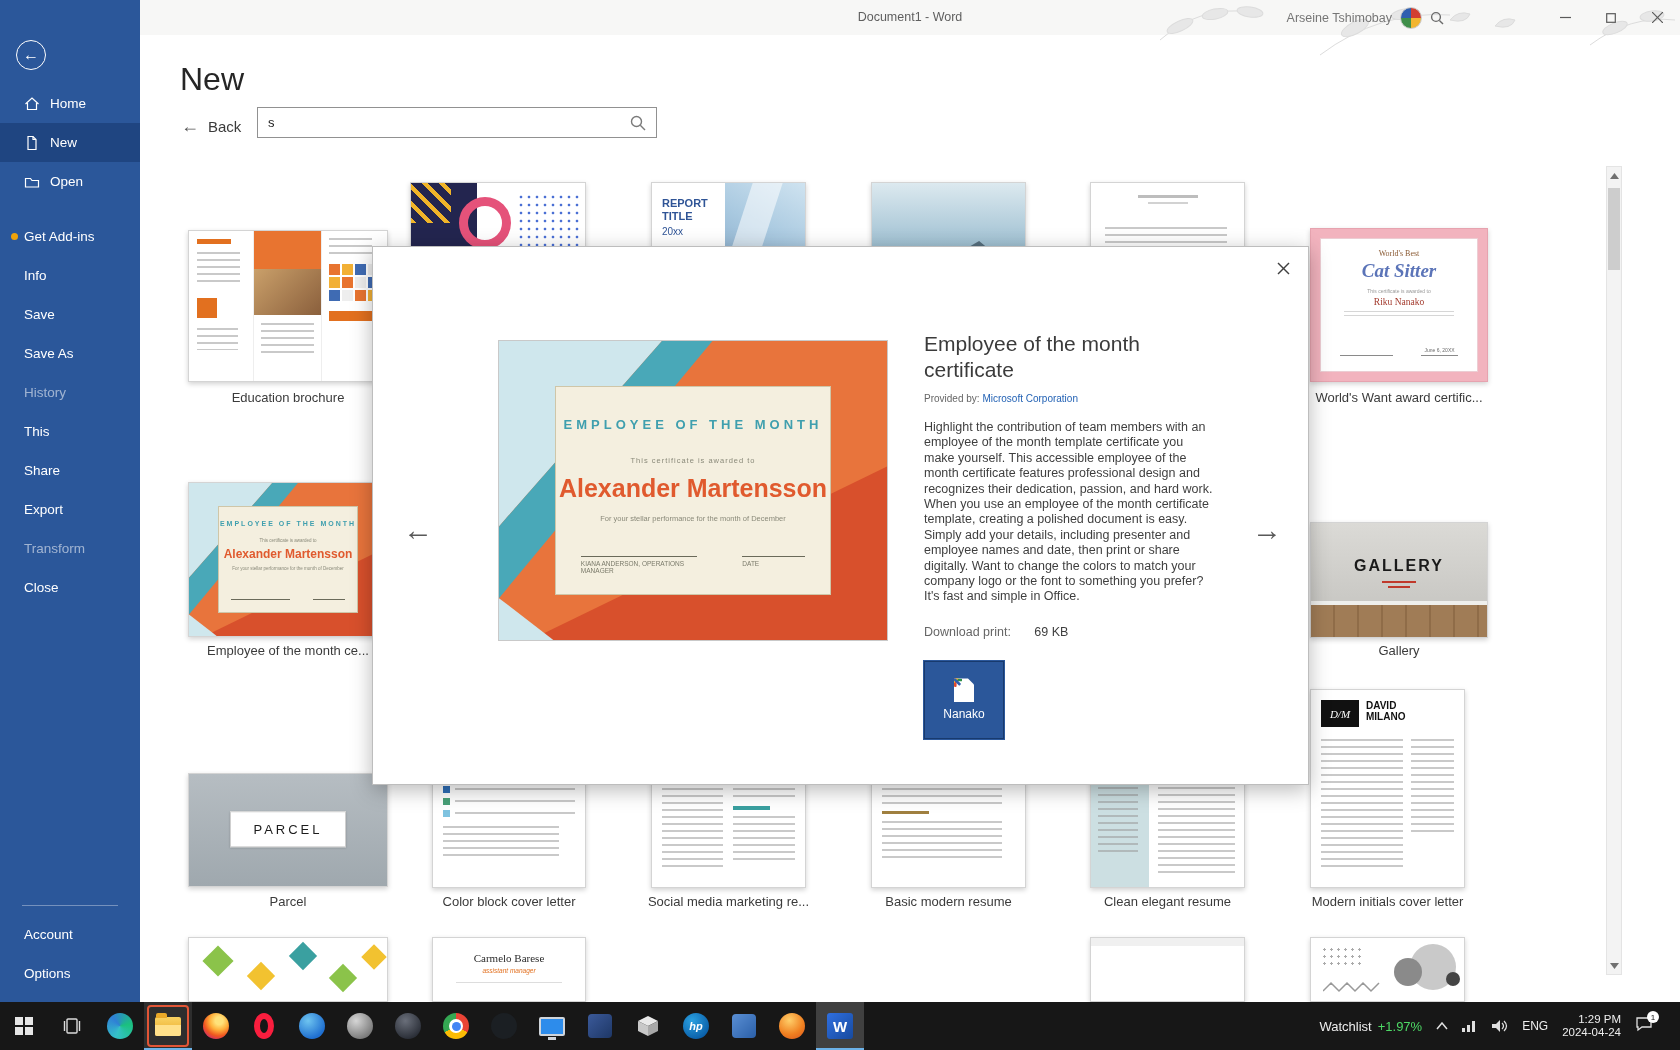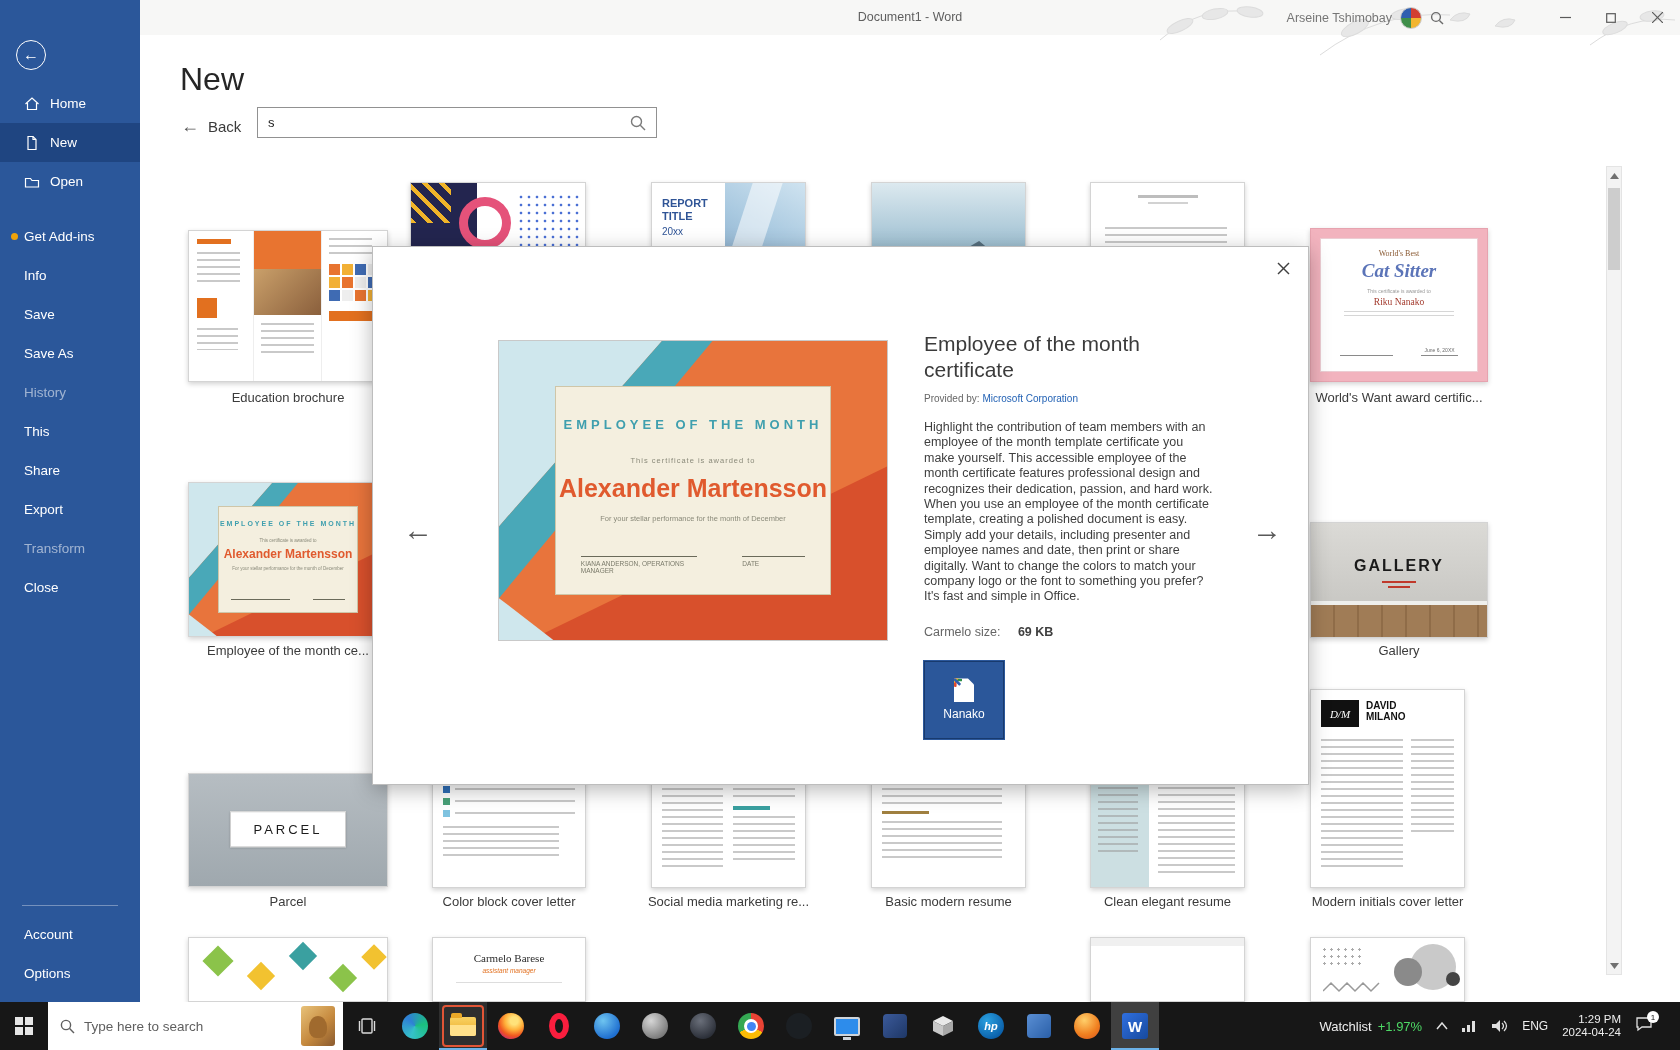--- a/index.html
+++ b/index.html
@@ -78,21 +78,21 @@
   .dialog{position:absolute;left:372px;top:246px;width:937px;height:539px;background:#fff;border:1px solid #bdbdbd;
           box-shadow:0 5px 20px rgba(0,0,0,.28);z-index:30;}
   .dlg-close{position:absolute;right:14px;top:10px;width:22px;height:22px;display:flex;align-items:center;justify-content:center;cursor:pointer;}
   .dlg-arrow{position:absolute;top:268px;font-size:30px;color:#595959;cursor:pointer;line-height:30px;}
   .dlg-info{position:absolute;left:551px;top:84px;width:292px;}
   .dlg-title{font-size:21px;color:#3b3b3b;line-height:26px;}
   .dlg-provided{margin-top:10px;font-size:10px;color:#666;}
   .dlg-provider{color:#2463b5;cursor:pointer;}
   .dlg-desc{margin-top:16px;font-size:12.5px;line-height:15.4px;color:#3f3f3f;}
   .dlg-dl{margin-top:20px;font-size:12.5px;color:#666;}
-  .dlg-dl b{color:#3f3f3f;font-weight:bold;margin-left:14px;}
+  .dlg-dl b{color:#3f3f3f;font-weight:normal;margin-left:20px;}
   .create-btn{margin-top:22px;width:80px;height:78px;background:#2b579a;border:1px solid #183a6d;outline:1px solid #2b579a;
               display:flex;flex-direction:column;align-items:center;justify-content:center;gap:5px;cursor:pointer;}
   .create-btn span{color:#fff;font-size:12px;}
   .doc-ico{position:relative;width:20px;height:24px;background:#fff;clip-path:polygon(0 0,70% 0,100% 26%,100% 100%,0 100%);}
   .doc-star{position:absolute;left:-6px;top:-5px;}
 
   
   .vscroll{position:absolute;left:1606px;top:166px;width:16px;height:809px;background:#f3f3f3;border:1px solid #e4e4e4;}
   .vs-btn{position:absolute;left:0;width:14px;height:17px;display:flex;align-items:center;justify-content:center;background:#f3f3f3;cursor:pointer;}
   .vs-thumb{position:absolute;left:1px;top:21px;width:12px;height:82px;background:#cdcdcd;cursor:pointer;}
@@ -543,21 +543,21 @@
     </div>
 
     <div class="dlg-info">
       <div class="dlg-title">Employee of the month certificate</div>
       <div class="dlg-provided">
         <span>Provided by:</span>
         <span class="dlg-provider">Microsoft Corporation</span>
       </div>
       <div class="dlg-desc">Highlight the contribution of team members with an employee of the month template certificate you make yourself. This accessible employee of the month certificate features professional design and recognizes their dedication, passion, and hard work. When you use an employee of the month certificate template, creating a polished document is easy. Simply add your details, including presenter and employee names and date, then print or share digitally. Want to change the colors to match your company logo or the font to something you prefer? It's fast and simple in Office.</div>
       <div class="dlg-dl">
-        <span>Carmelo size:</span>
+        <span>Download print:</span>
         <b>69 KB</b>
       </div>
       <div class="create-btn">
         <div class="doc-ico">
           <svg class="doc-star" width="14" height="14" viewBox="0 0 14 14">
             <rect x="6" y="0" width="2.6" height="14" rx="1" fill="#e04a2f"></rect>
             <rect x="6" y="0" width="2.6" height="14" rx="1" fill="#2f8f46" transform="rotate(90 7.3 7)"></rect>
             <rect x="6" y="0" width="2.6" height="14" rx="1" fill="#f2b530" transform="rotate(45 7.3 7)"></rect>
             <rect x="6" y="0" width="2.6" height="14" rx="1" fill="#2f5fb0" transform="rotate(135 7.3 7)"></rect>
           </svg>
@@ -569,28 +569,20 @@
 
   <div class="taskbar">
     <div class="tb-start">
       <div class="winlogo">
           <div></div>
           <div></div>
           <div></div>
           <div></div>
         </div>
     </div>
-    <div class="tb-searchbar">
-      <svg width="15" height="15" viewBox="0 0 15 15">
-          <circle cx="6" cy="6" r="4.6" fill="none" stroke="#5f5f5f" stroke-width="1.4"></circle>
-          <line x1="9.6" y1="9.6" x2="14" y2="14" stroke="#5f5f5f" stroke-width="1.4"></line>
-        </svg>
-      <span class="ph">Type here to search</span>
-      <div class="sh-img"></div>
-    </div>
     <div class="tb-btn">
       <svg width="20" height="18" viewBox="0 0 20 18">
           <rect x="5" y="2" width="10" height="14" rx="1" fill="none" stroke="#dcdcdc" stroke-width="1.4"></rect>
           <path d="M2.5 4v10M17.5 4v10" stroke="#dcdcdc" stroke-width="1.4"></path>
         </svg>
     </div>
     <div class="tb-app">
         <div class="ic rnd ic-edge"></div>
       </div>
     <div class="tb-app active outlined">

